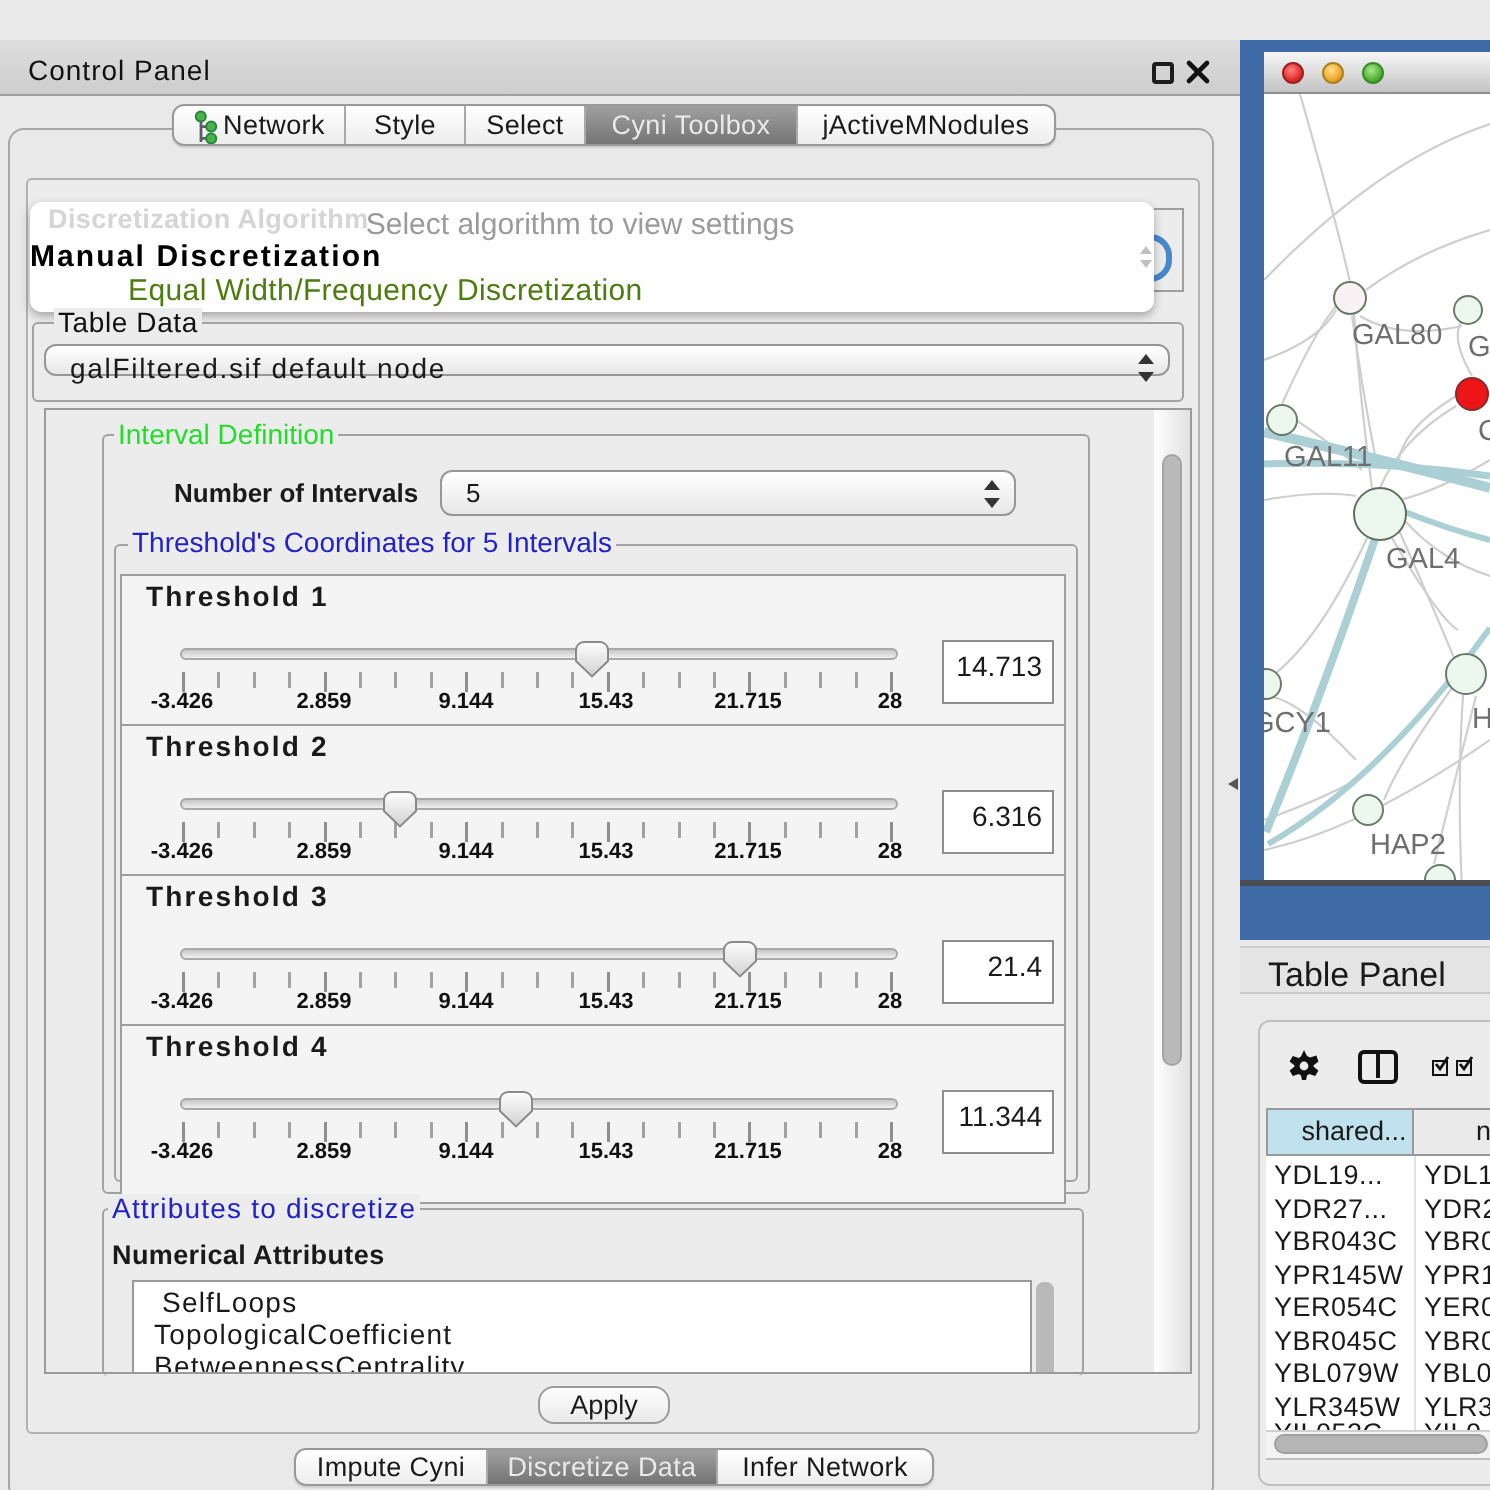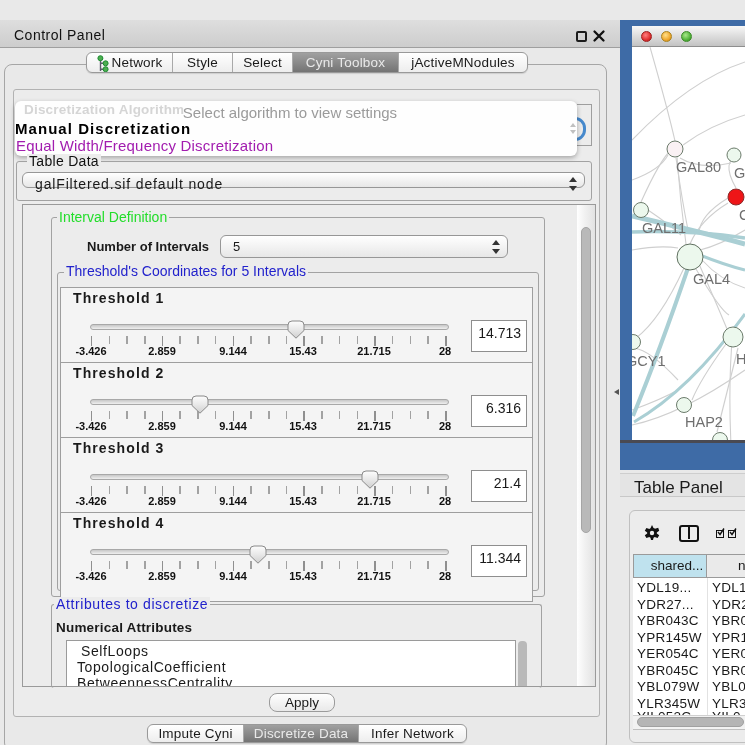--- a/index.html
+++ b/index.html
@@ -94,21 +94,21 @@
 <div class="abs" style="left:577px; top:84px; width:15px; height:42px; border:1px solid #9e9e9e; border-left:none;"></div>
 <div class="abs" style="left:552px; top:97px; width:34px; height:24px; border:3px solid #4689cc; border-radius:11px;"></div>
 
 
 <div class="abs" style="left:15px; top:81px; width:562px; height:55px; background:#fefefe; border-radius:6px; box-shadow:0 2px 5px rgba(0,0,0,0.3);"></div>
 <div class="abs" style="left:570px; top:103px; width:0; height:0; border-left:3.5px solid transparent; border-right:3.5px solid transparent; border-bottom:4.5px solid #c0c0c0;"></div>
 <div class="abs" style="left:570px; top:110px; width:0; height:0; border-left:3.5px solid transparent; border-right:3.5px solid transparent; border-top:4.5px solid #c0c0c0;"></div>
 <div class="abs" style="left:24px; top:82px; font-size:13.5px; font-weight:bold; color:#d5d5d5; letter-spacing:0.2px;">Discretization Algorithm</div>
 <div class="abs" style="left:182px; top:84px; width:216px; text-align:center; font-size:15px; color:#9b9b9b;">Select algorithm to view settings</div>
 <div class="abs" style="left:15px; top:100px; font-size:15px; font-weight:bold; color:#000; letter-spacing:1.05px;">Manual Discretization</div>
-<div class="abs" style="left:16px; top:117px; font-size:15px; color:#a21caf; letter-spacing:0.2px;">Equal Width/Frequency Discretization</div>
+<div class="abs" style="left:16px; top:117px; font-size:15px; color:#4d7c0f; letter-spacing:0.2px;padding-left:48px;">Equal Width/Frequency Discretization</div>
 
 
 <div class="abs group" style="left:16px; top:141px; width:576px; height:40px;"></div>
 <div class="abs gtitle" style="left:27px; top:134px; font-size:14px; color:#111; letter-spacing:0.3px;">Table Data</div>
 <div class="abs combo" style="left:22px; top:152px; width:563px; height:16px;">
   <div class="txt">galFiltered.sif default node</div>
   <div class="arr up" style="right:7px; top:4px;"></div>
   <div class="arr dn" style="right:7px; top:13px;"></div>
 </div>
 

